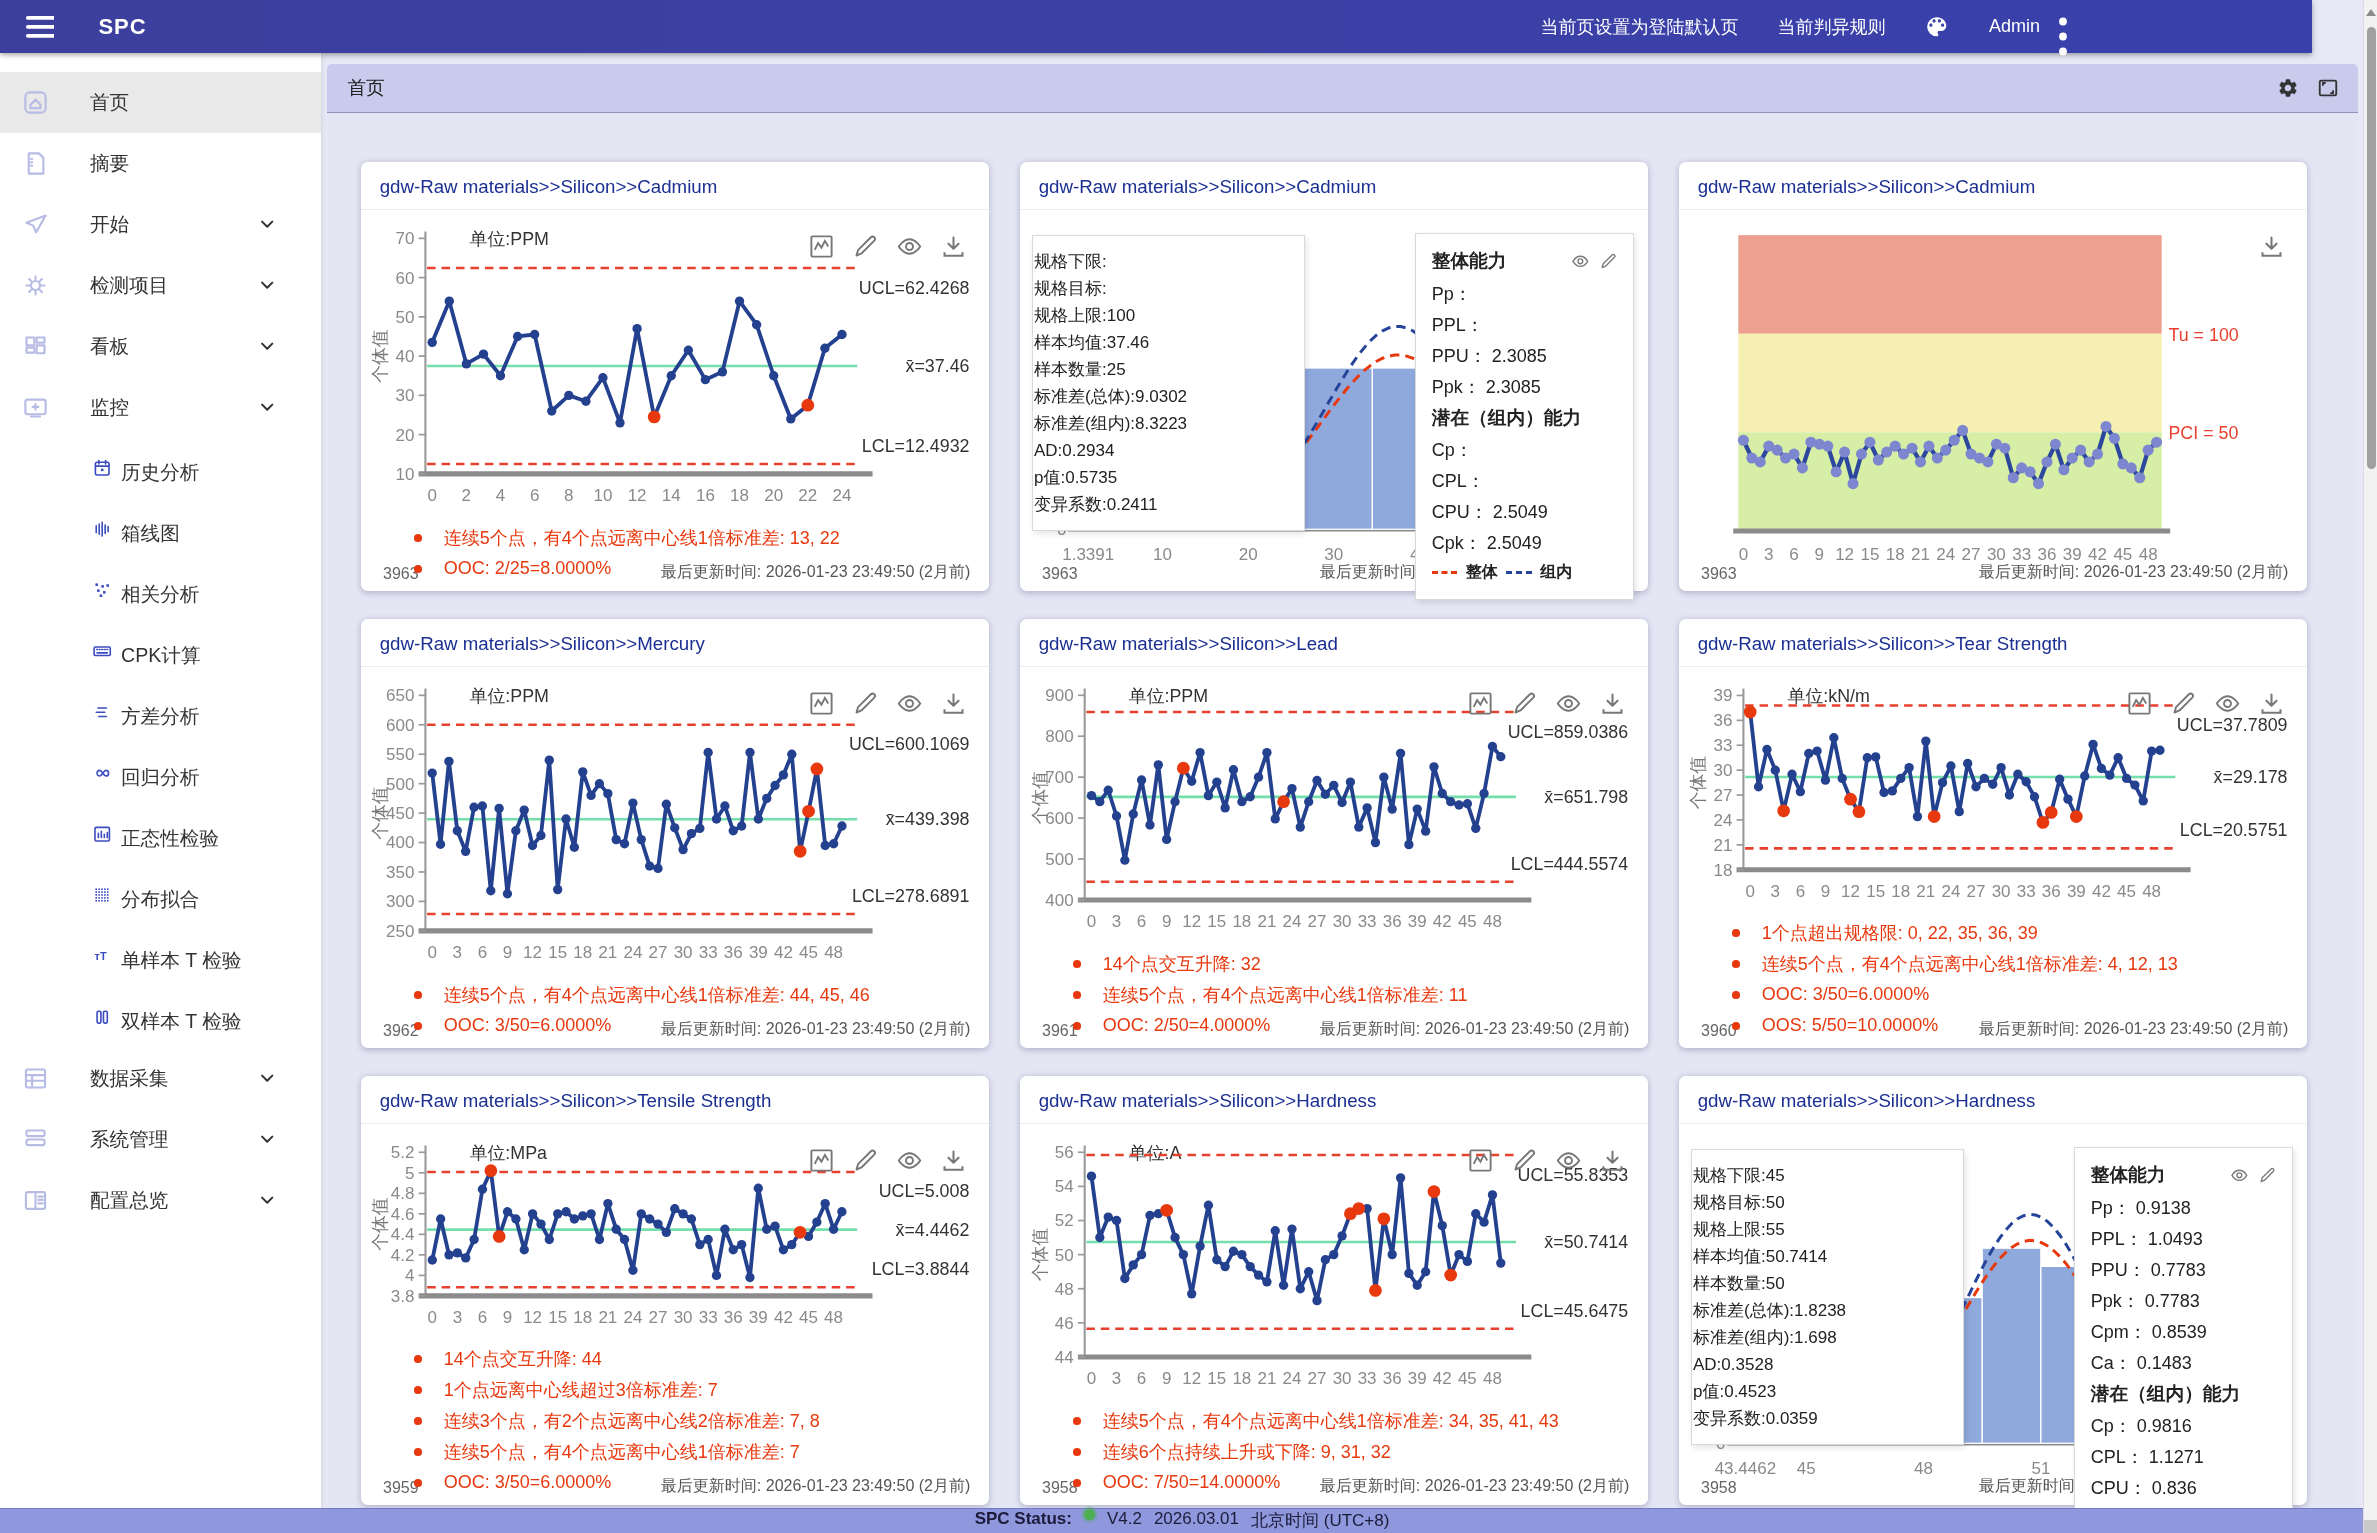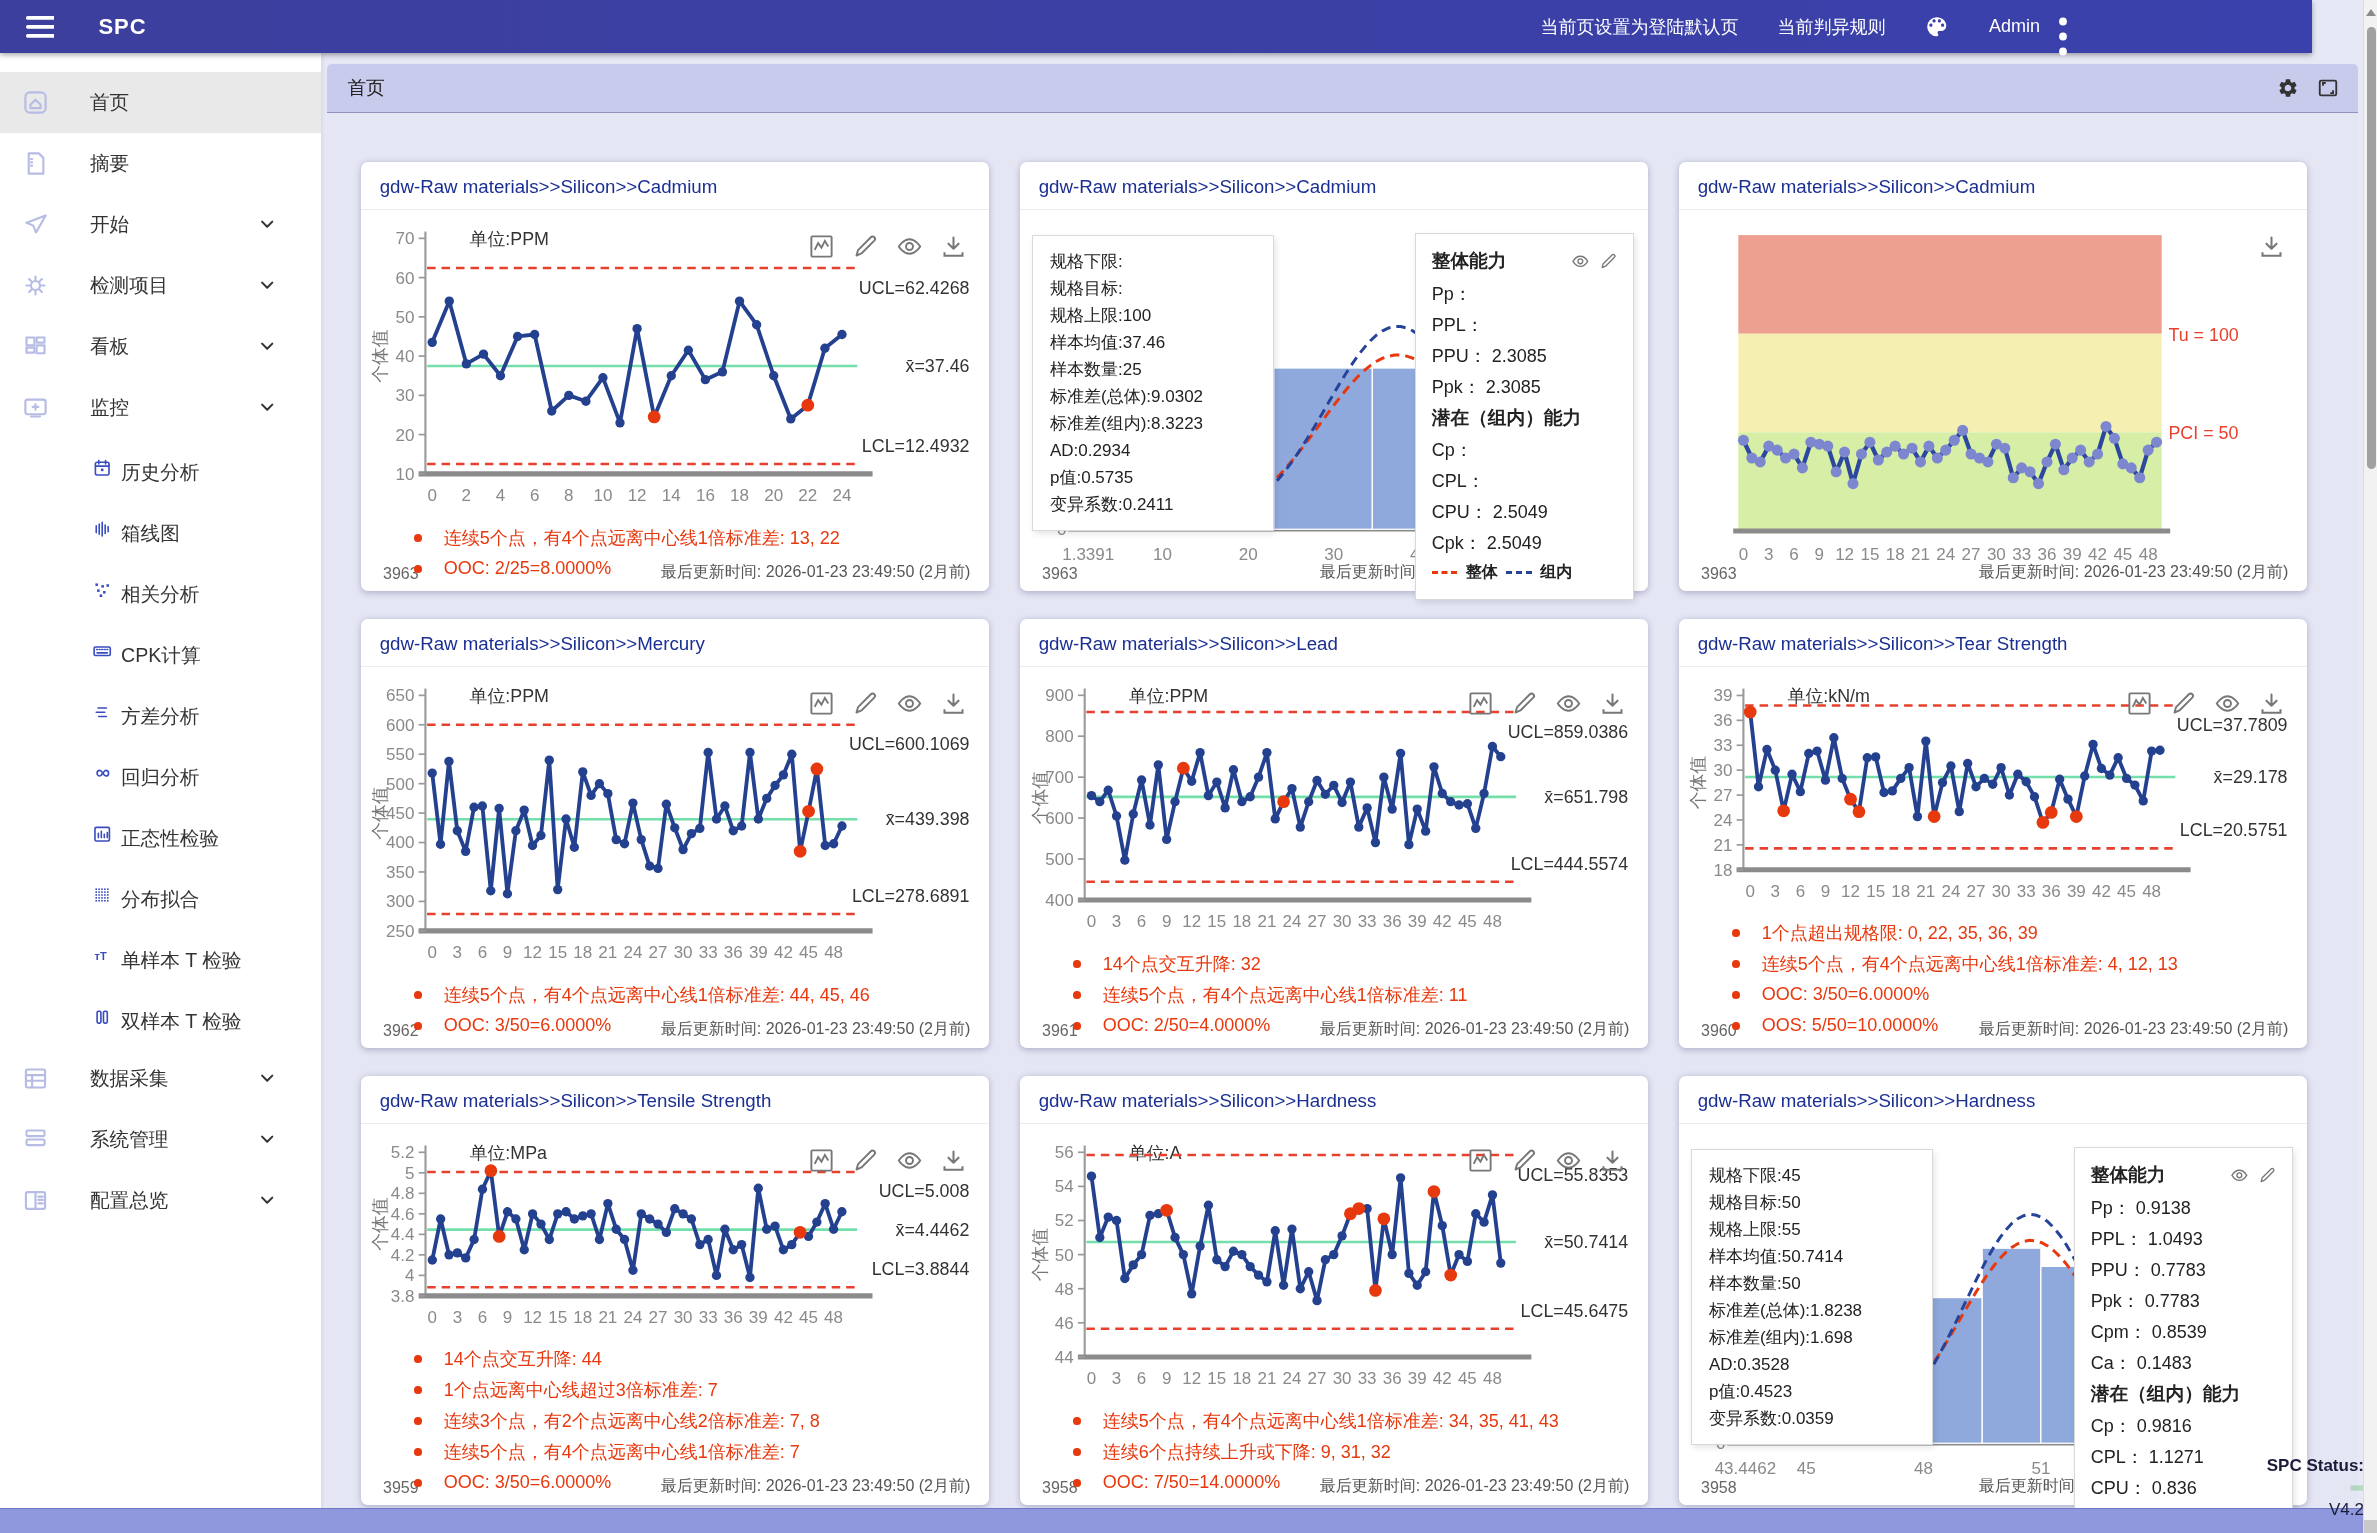--- a/index.html
+++ b/index.html
@@ -50,40 +50,40 @@
   .toolbar { position:absolute; right:22px; top:71px; display:flex; gap:17px; z-index:8; }
   .toolbar .tbi { width:27px; height:27px; cursor:pointer; }
   .warnings { position:absolute; left:53px; bottom:6.8px; z-index:7; }
   .warn { height:31px; display:flex; align-items:center; gap:22px;
     color:#e8380d; font-size:18px; white-space:nowrap; }
   .wdot { width:7.7px; height:7.7px; border-radius:50%; background:#e8380d; flex:0 0 auto; }
   .card-id { position:absolute; left:22px; bottom:8.5px; font-size:16px; color:#666; z-index:6; }
   .card-upd { position:absolute; right:18.7px; bottom:8.5px; font-size:16px; color:#555; z-index:6; }
 
   
-  .stats-box { position:absolute; left:12px; top:73px; width:242px; z-index:9;
+  .stats-box { position:absolute; left:12px; top:73px; width:273px; z-index:9;
     background:#fff; border:0.9px solid #d9d9d9; box-shadow:1.7px 2.6px 6.8px rgba(0,0,0,.12);
-    padding:12px 17px; font-size:17px; line-height:27px; color:#222; }
+    padding:12px 1px; font-size:17px; line-height:27px; color:#222; }
   .cap-box { position:absolute; right:13.6px; top:71px; width:219px; z-index:9;
     background:#fff; border:0.9px solid #d9d9d9; box-shadow:1.7px 2.6px 6.8px rgba(0,0,0,.12);
     padding:10.2px 15.3px 12px; color:#222; }
   .cap-head { display:flex; align-items:center; font-size:18.7px; font-weight:bold; height:34px; }
   .cap-head .cap-icons { margin-left:auto; display:flex; gap:10.2px; }
   .cap-head .ci { width:18.7px; height:18.7px; cursor:pointer; }
   .cap-row { font-size:18px; height:31px; display:flex; align-items:center; white-space:nowrap; }
   .cap-sub { font-size:18.7px; font-weight:bold; height:32px; display:flex; align-items:center; white-space:nowrap; }
   .cap-legend { display:flex; align-items:center; gap:8.5px; height:29px; font-size:16px;font-weight:bold; }
   .dashswatch { width:25.5px; height:0; border-top:3px dashed #e8380d; }
   .dashswatch.blue { border-top-color:#26439a; }
 
   
   .page-footer { position:absolute; left:0; top:1508px; width:2364px; height:25.5px;
     background:#8f97dd; border-top:0.9px solid #7079c5; z-index:25;
-    display:flex; align-items:flex-end; justify-content:center; gap:12px;
-    font-size:17px; color:#1c1c3a;flex-direction:column; }
+    display:flex; align-items:flex-start; justify-content:center; gap:12px;
+    font-size:17px; color:#1c1c3a; }
   .pf-label { font-weight:bold; }
   .pf-dot { width:11px; height:11px; border-radius:50%; background:#4caf50;
     box-shadow:0 0 0 2.6px rgba(76,175,80,.3); }
 
   
   .scrollbar { position:absolute; right:0; top:0; width:13.6px; height:1534px;
     background:#f2f2f2; z-index:40; border-left:0.9px solid #dcdcdc; }
   .sb-arrow { position:absolute; top:6.8px; left:1.7px; width:9.4px; height:9.4px;
     border-left:5.1px solid transparent; border-right:5.1px solid transparent;
     border-bottom:7.7px solid #8a8a8a; }

